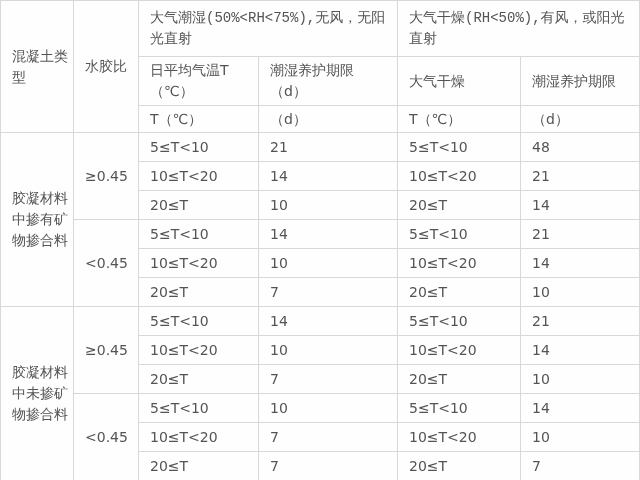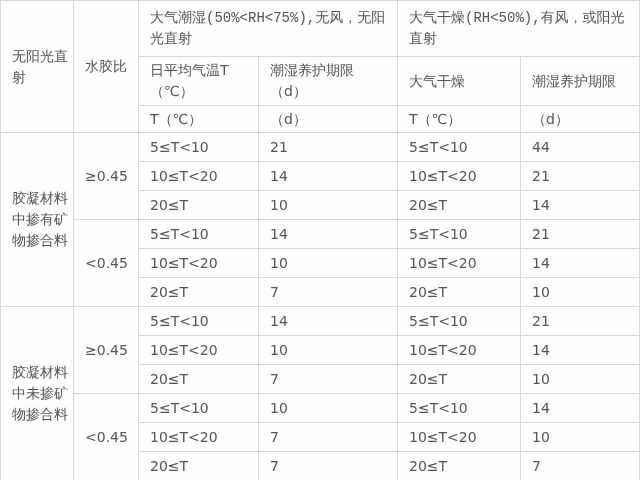--- a/index.html
+++ b/index.html
@@ -58,21 +58,21 @@
       <col class="c1">
         <col class="c2">
         <col class="c3">
         <col class="c4">
         <col class="c5">
         <col class="c6">
     </colgroup>
 
     <tbody>
         <tr class="r1">
-      <td rowspan="3" class="head2">无阳光直射</td>
+      <td rowspan="3" class="head2">混凝土类型</td>
       <td rowspan="3">水胶比</td>
       <td colspan="2" class="cond">大气潮湿(50%&lt;RH&lt;75%),无风，无阳光直射</td>
       <td colspan="2" class="cond">大气干燥(RH&lt;50%),有风，或阳光直射</td>
     </tr>
 
     <tr class="r2">
       <td class="pre head2">日平均气温T
 （℃）</td>
       <td class="pre head2">潮湿养护期限
 （d）</td>
@@ -86,21 +86,21 @@
       <td>T（℃）</td>
       <td>（d）</td>
     </tr>
 
     <tr class="rd">
       <td rowspan="6" class="type-cell">胶凝材料中掺有矿物掺合料</td>
       <td rowspan="3">≥0.45</td>
       <td>5≤T&lt;10</td>
       <td>21</td>
       <td>5≤T&lt;10</td>
-      <td>44</td>
+      <td>48</td>
     </tr>
     <tr class="rd">
       <td>10≤T&lt;20</td>
       <td>14</td>
       <td>10≤T&lt;20</td>
       <td>21</td>
     </tr>
     <tr class="rd">
       <td>20≤T</td>
       <td>10</td>

